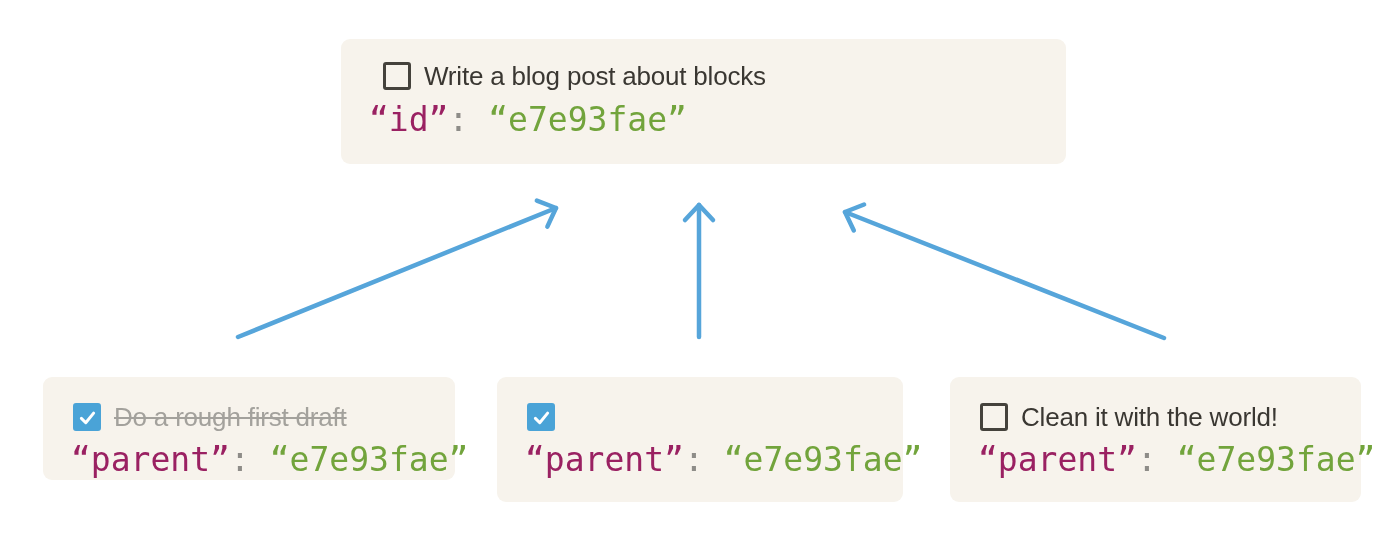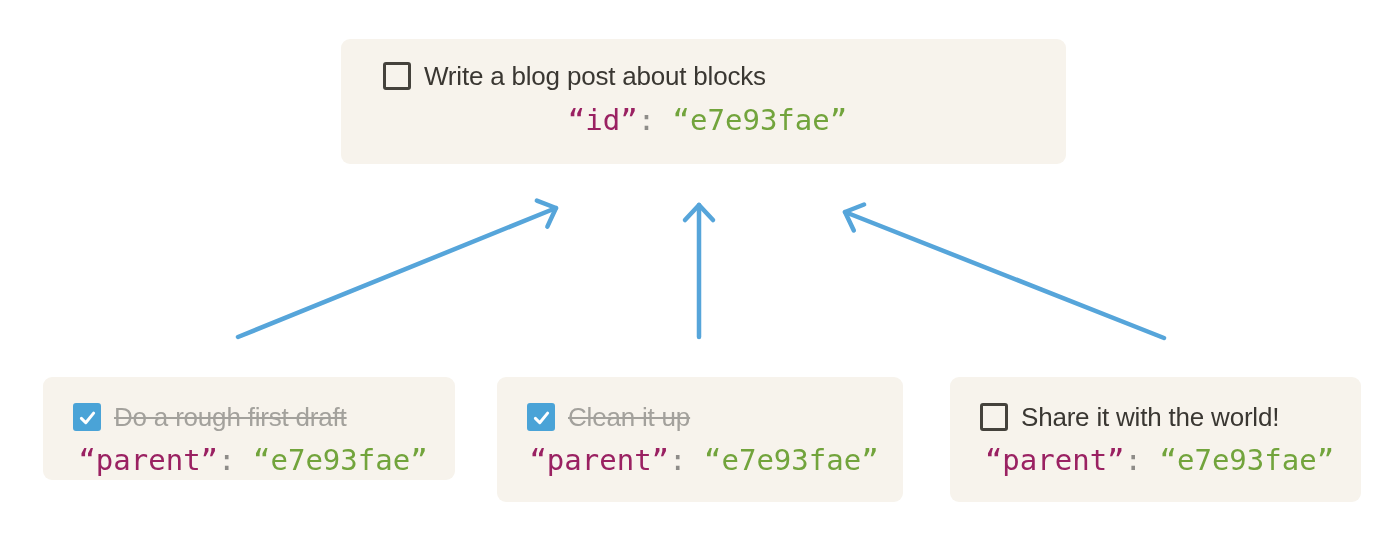--- a/index.html
+++ b/index.html
@@ -18,21 +18,21 @@
   .card.parent .todo-row{margin-left:14px;margin-bottom:13px;}
   .checkbox{width:28px;height:28px;box-sizing:border-box;border:3px solid var(--cb-border);
             border-radius:3px;display:inline-flex;align-items:center;justify-content:center;
             flex:0 0 auto;background:transparent;cursor:pointer;}
   .checkbox .check{display:none;width:21px;height:21px;}
   .checkbox .check path{fill:none;stroke:#fff;stroke-width:3.4;stroke-linecap:round;stroke-linejoin:round;}
   .checkbox.checked{background:var(--cb-fill);border-color:var(--cb-fill);}
   .checkbox.checked .check{display:block;}
   .title{font-size:26px;color:var(--text);letter-spacing:-0.2px;white-space:nowrap;}
   .title.done{color:var(--text-done);text-decoration:line-through;text-decoration-thickness:2px;}
-  .code{font-family:"DejaVu Sans Mono",monospace;font-size:29px;line-height:34px;white-space:pre;text-align:center;}
+  .code{font-family:"DejaVu Sans Mono",monospace;font-size:33px;line-height:34px;white-space:pre;}
   .code .k{color:var(--code-key);}
   .code .p{color:var(--code-punct);}
   .code .v{color:var(--code-value);}
 </style>
 </head>
 <body>
 
 <div class="canvas">
 
   <svg class="arrows" width="1400" height="544" viewBox="0 0 1400 544">
@@ -68,28 +68,27 @@
     <div class="code"><span class="k">“parent”</span><span class="p">: </span><span class="v">“e7e93fae”</span></div>
   </div>
 
   <div class="card child" style="left:497px;top:377px;width:406px;height:125px">
     <div class="todo-row">
       <span class="checkbox checked">
         <svg class="check" viewBox="0 0 24 24">
           <path d="M5,13 L10,18 L19,7"></path>
         </svg>
       </span>
-      <span class="title done">Clean it up</span>
     </div>
     <div class="code"><span class="k">“parent”</span><span class="p">: </span><span class="v">“e7e93fae”</span></div>
   </div>
 
   <div class="card child" style="left:950px;top:377px;width:411px;height:125px">
     <div class="todo-row">
       <span class="checkbox">
         
       </span>
-      <span class="title">Share it with the world!</span>
+      <span class="title">Clean it with the world!</span>
     </div>
     <div class="code"><span class="k">“parent”</span><span class="p">: </span><span class="v">“e7e93fae”</span></div>
   </div>
 
 </div>
 
 </body></html>

